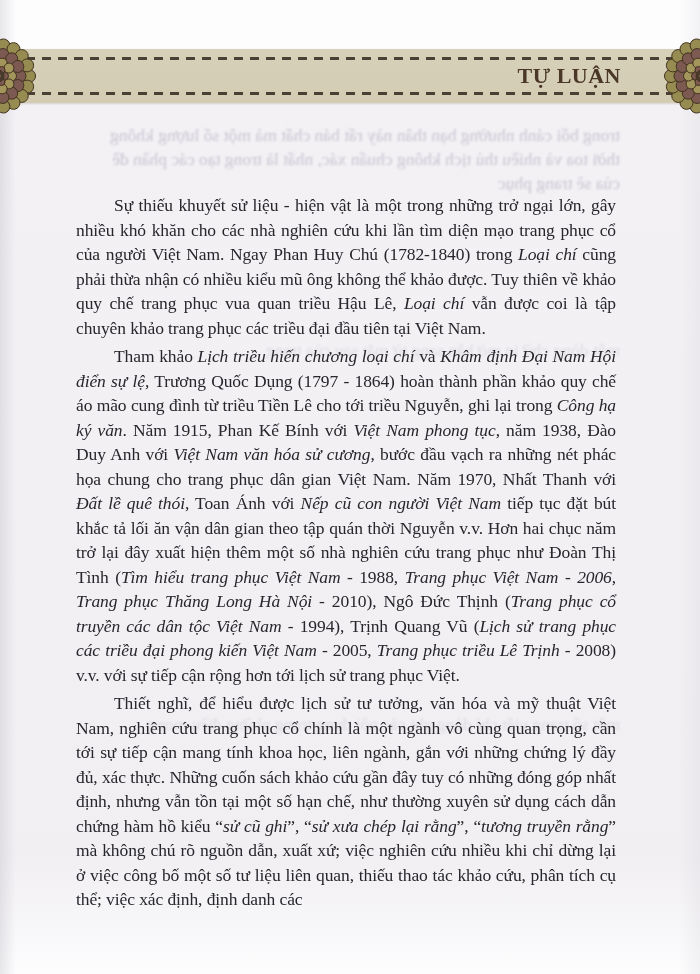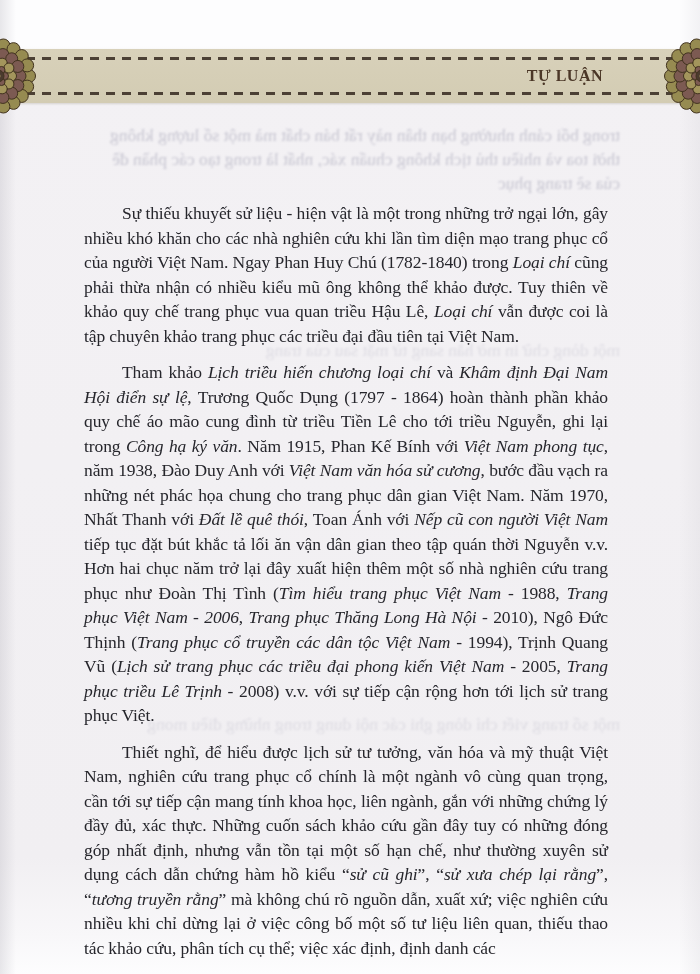--- a/index.html
+++ b/index.html
@@ -32,23 +32,23 @@
   }
   .dash-line {
     position: absolute; left: 10px; right: 10px; height: 3px;
     background: repeating-linear-gradient(90deg,
       var(--dash, #3c3026) 0 9px, transparent 9px 16px);
     opacity: .9;
   }
   .dash-line.top { top: 8px; }
   .dash-line.bottom { bottom: 8px; }
   .band-title {
-    position: absolute; right: 97px; top: 50%;
+    position: absolute; right: 79px; top: 50%;
     transform: translateY(-50%);
-    font-size: 16px; font-weight: 600;
+    font-size: 22px; font-weight: 600;
     letter-spacing: .5px;
     color: var(--title-text, #4b3727);
   }
   .rosette {
     position: absolute; width: 80px; height: 80px; top: 36px;
   }
   .rosette.left  { left: -42px; }
   .rosette.right { right: -42px; }
 
   
@@ -69,21 +69,21 @@
   
   .body-text {
     position: absolute; left: 72px; top: 189px;
     width: 548px;
     font-size: 17.5px; line-height: 24.5px;
     letter-spacing: -0.1px;
     color: var(--body-text, #26262c);
     text-align: justify;
     z-index: 2;
   }
-  .body-text p { margin: 12px; text-indent: 38px; }
+  .body-text p { margin: 4px; text-indent: 38px; }
   .body-text i { font-style: italic; }
 </style>
 </head>
 <body>
 
 <div class="canvas">
 
   <div class="edge-shade"></div>
 
   <div class="band">

